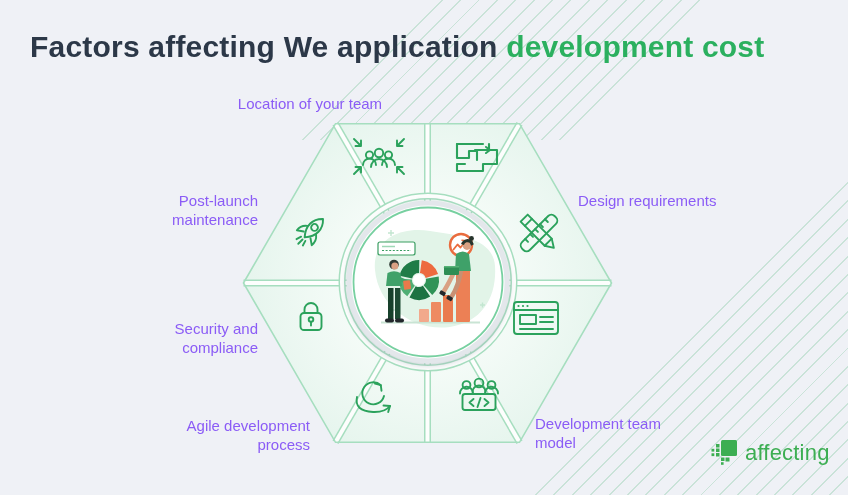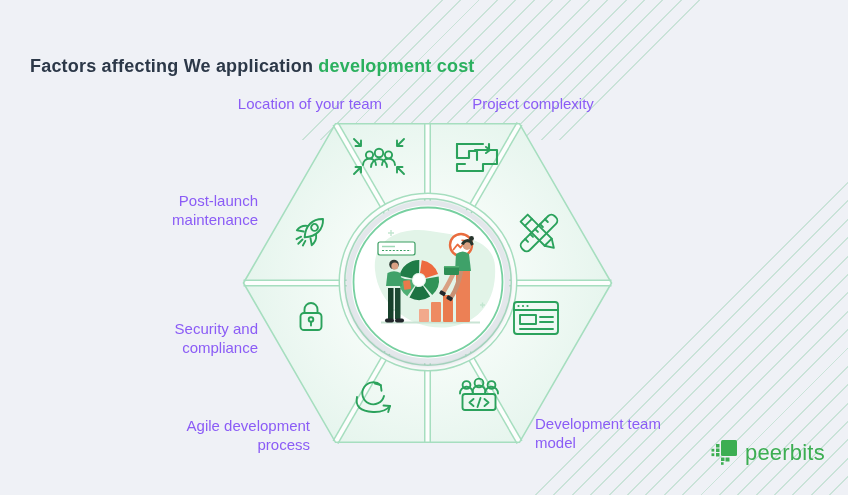--- a/index.html
+++ b/index.html
@@ -1,21 +1,21 @@
 <!DOCTYPE html>
 <html><head>
 <meta charset="utf-8">
 <style>
   html,body{margin:0;padding:0;}
   body{width:848px;height:495px;overflow:hidden;background:#eff1f6;font-family:"Liberation Sans",sans-serif;}
   .canvas{position:relative;width:848px;height:495px;background:#eff1f6;overflow:hidden;}
   .stripes{position:absolute;inset:0;background:repeating-linear-gradient(135deg,rgba(104,189,139,.28) 0 1.4px,transparent 1.4px 13px);}
   .stripes.top{clip-path:polygon(430px 0,702px 0,562px 140px,290px 140px);}
   .stripes.right{clip-path:polygon(848px 180px,848px 495px,532px 495px);}
-  .title{position:absolute;left:30px;top:30px;font-size:18px;font-weight:700;letter-spacing:.2px;color:#2c3848;white-space:nowrap;margin-top:26px;}
+  .title{position:absolute;left:30px;top:30px;font-size:30px;font-weight:700;letter-spacing:.2px;color:#2c3848;white-space:nowrap;}
   .title .hl{color:#2bb05f;}
   .flabel{position:absolute;font-size:15px;line-height:19px;font-weight:500;color:#8b5cf6;}
   .diagram-svg{position:absolute;left:0;top:0;}
   .logo{position:absolute;left:711px;top:439px;display:flex;align-items:center;gap:7px;}
   .logo .word{font-size:22px;font-weight:500;color:#3cae52;letter-spacing:.2px;line-height:27px;}
 </style>
 </head>
 <body>
 
 <div class="canvas">
@@ -208,36 +208,36 @@
         <path d="M 0 -17 C 7.5 -10 8 0 0 9 C -8 0 -7.5 -10 0 -17 Z"></path>
         <circle cx="0" cy="-5" r="3.4"></circle>
         <path d="M -6.2 -1 C -10 2 -11 6 -10.5 9.5 L -4.8 5.5"></path>
         <path d="M 6.2 -1 C 10 2 11 6 10.5 9.5 L 4.8 5.5"></path>
         <path d="M -3 11 L -4.5 16 M 3 11 L 4.5 16 M 0 12 V 18"></path>
       </g>
     </g>
   </svg>
 
   <div class="flabel" style="left:232px;top:94px;width:156px;text-align:center;">Location of your team</div>
-  <div class="flabel" style="left:455px;top:94px;width:156px;text-align:center;">Project complexity</div>
+  <div class="flabel" style="left:578px;top:191px;width:220px;">Design requirements</div>
   <div class="flabel" style="left:535px;top:414px;width:150px;">Development team model</div>
   <div class="flabel" style="right:538px;top:416px;width:150px;text-align:right;">Agile development process</div>
   <div class="flabel" style="right:590px;top:319px;width:110px;text-align:right;">Security and compliance</div>
   <div class="flabel" style="right:590px;top:191px;width:110px;text-align:right;">Post-launch maintenance</div>
 
   <div class="logo">
     <svg width="27" height="27" viewBox="0 0 27 27">
       <g fill="#3cae52">
         <rect x="10" y="1" width="16" height="16" rx="1.5"></rect>
         <rect x="5" y="5" width="3.5" height="3.5"></rect>
         <rect x="5" y="9.5" width="3.5" height="3.5"></rect>
         <rect x="0.5" y="9.8" width="2.8" height="2.8"></rect>
         <rect x="5" y="14" width="3.5" height="3.5"></rect>
         <rect x="0.5" y="14.3" width="2.8" height="2.8"></rect>
         <rect x="10" y="18.5" width="3.5" height="3.5"></rect>
         <rect x="14.5" y="18.5" width="4" height="4"></rect>
         <rect x="10" y="23.2" width="2.6" height="2.6"></rect>
       </g>
     </svg>
-    <span class="word">peerbits</span>
+    <span class="word">affecting</span>
   </div>
 
 </div>
 
 </body></html>

